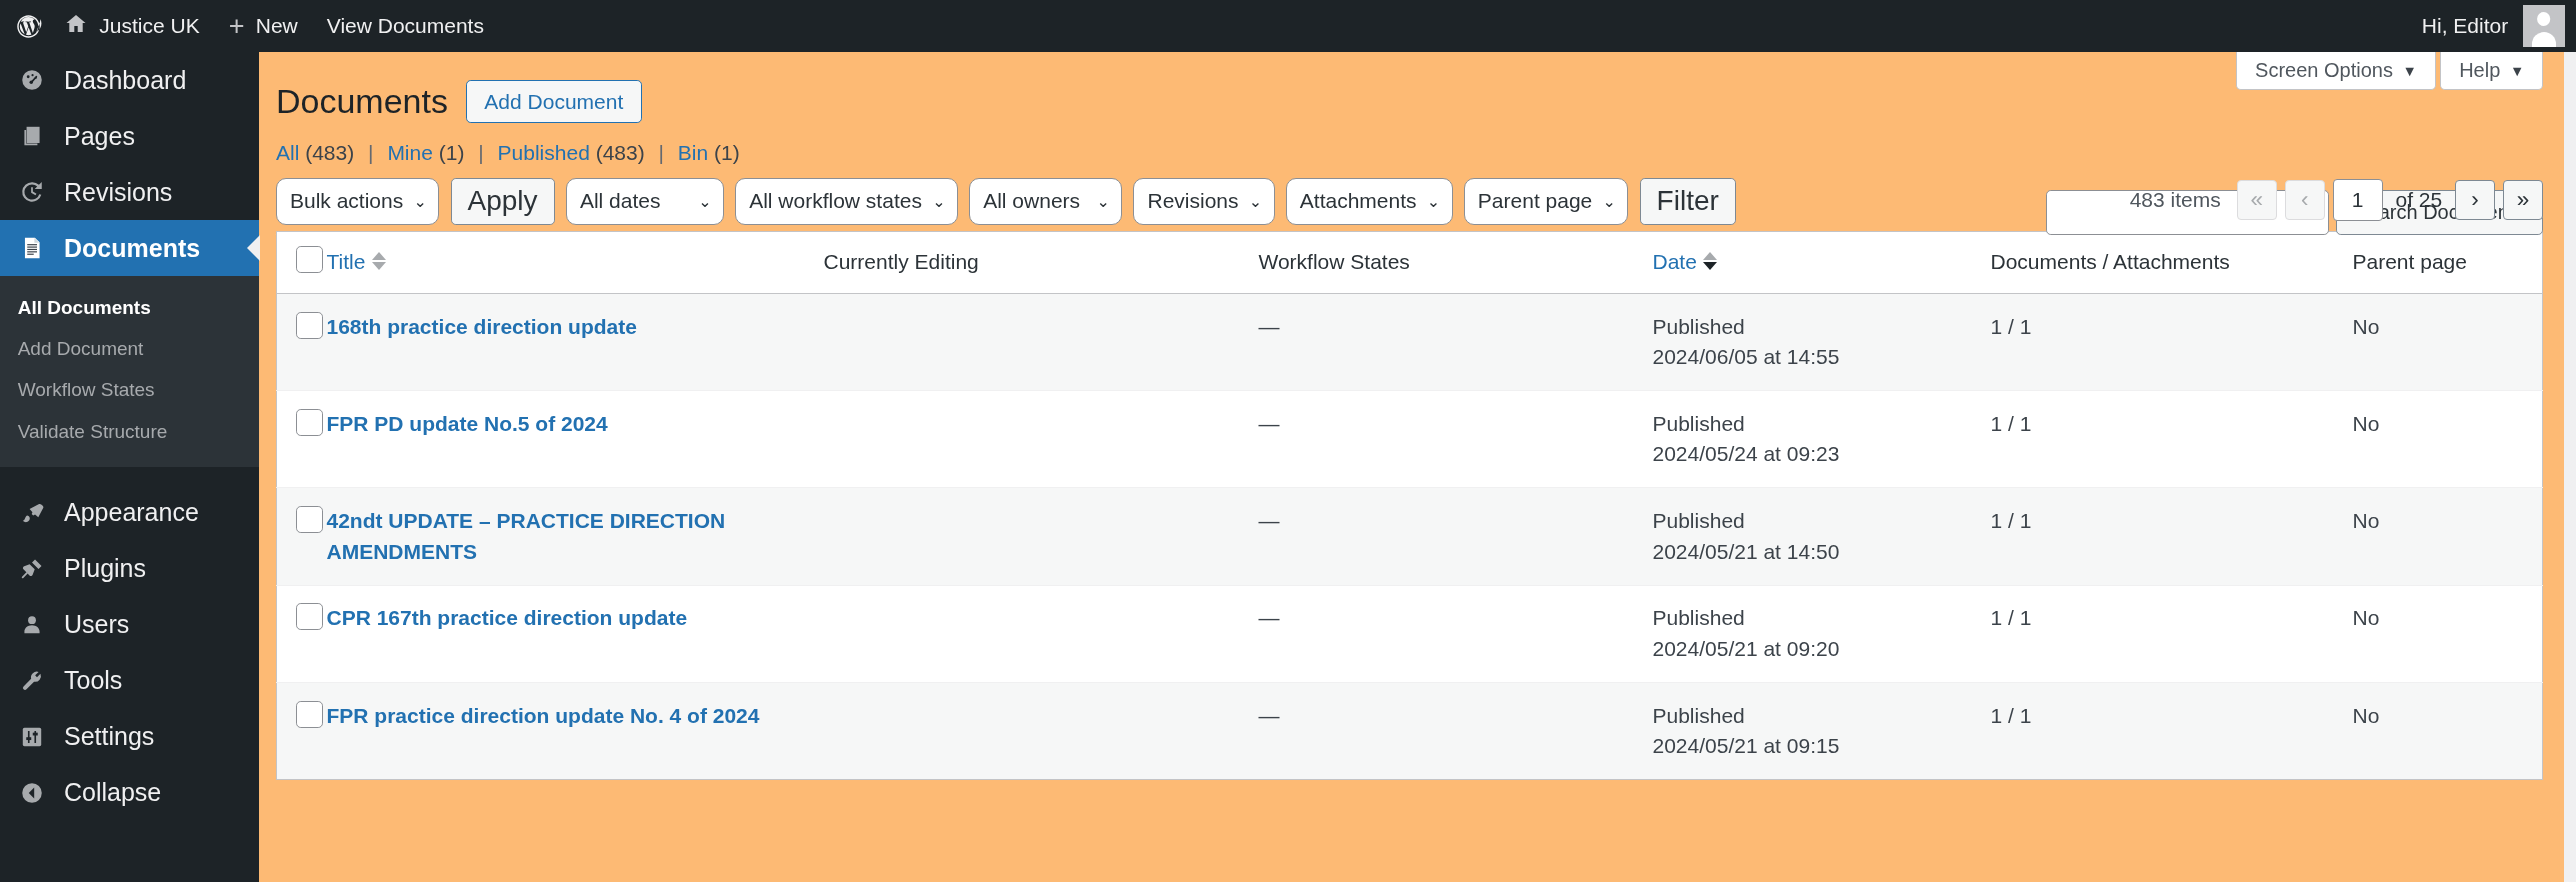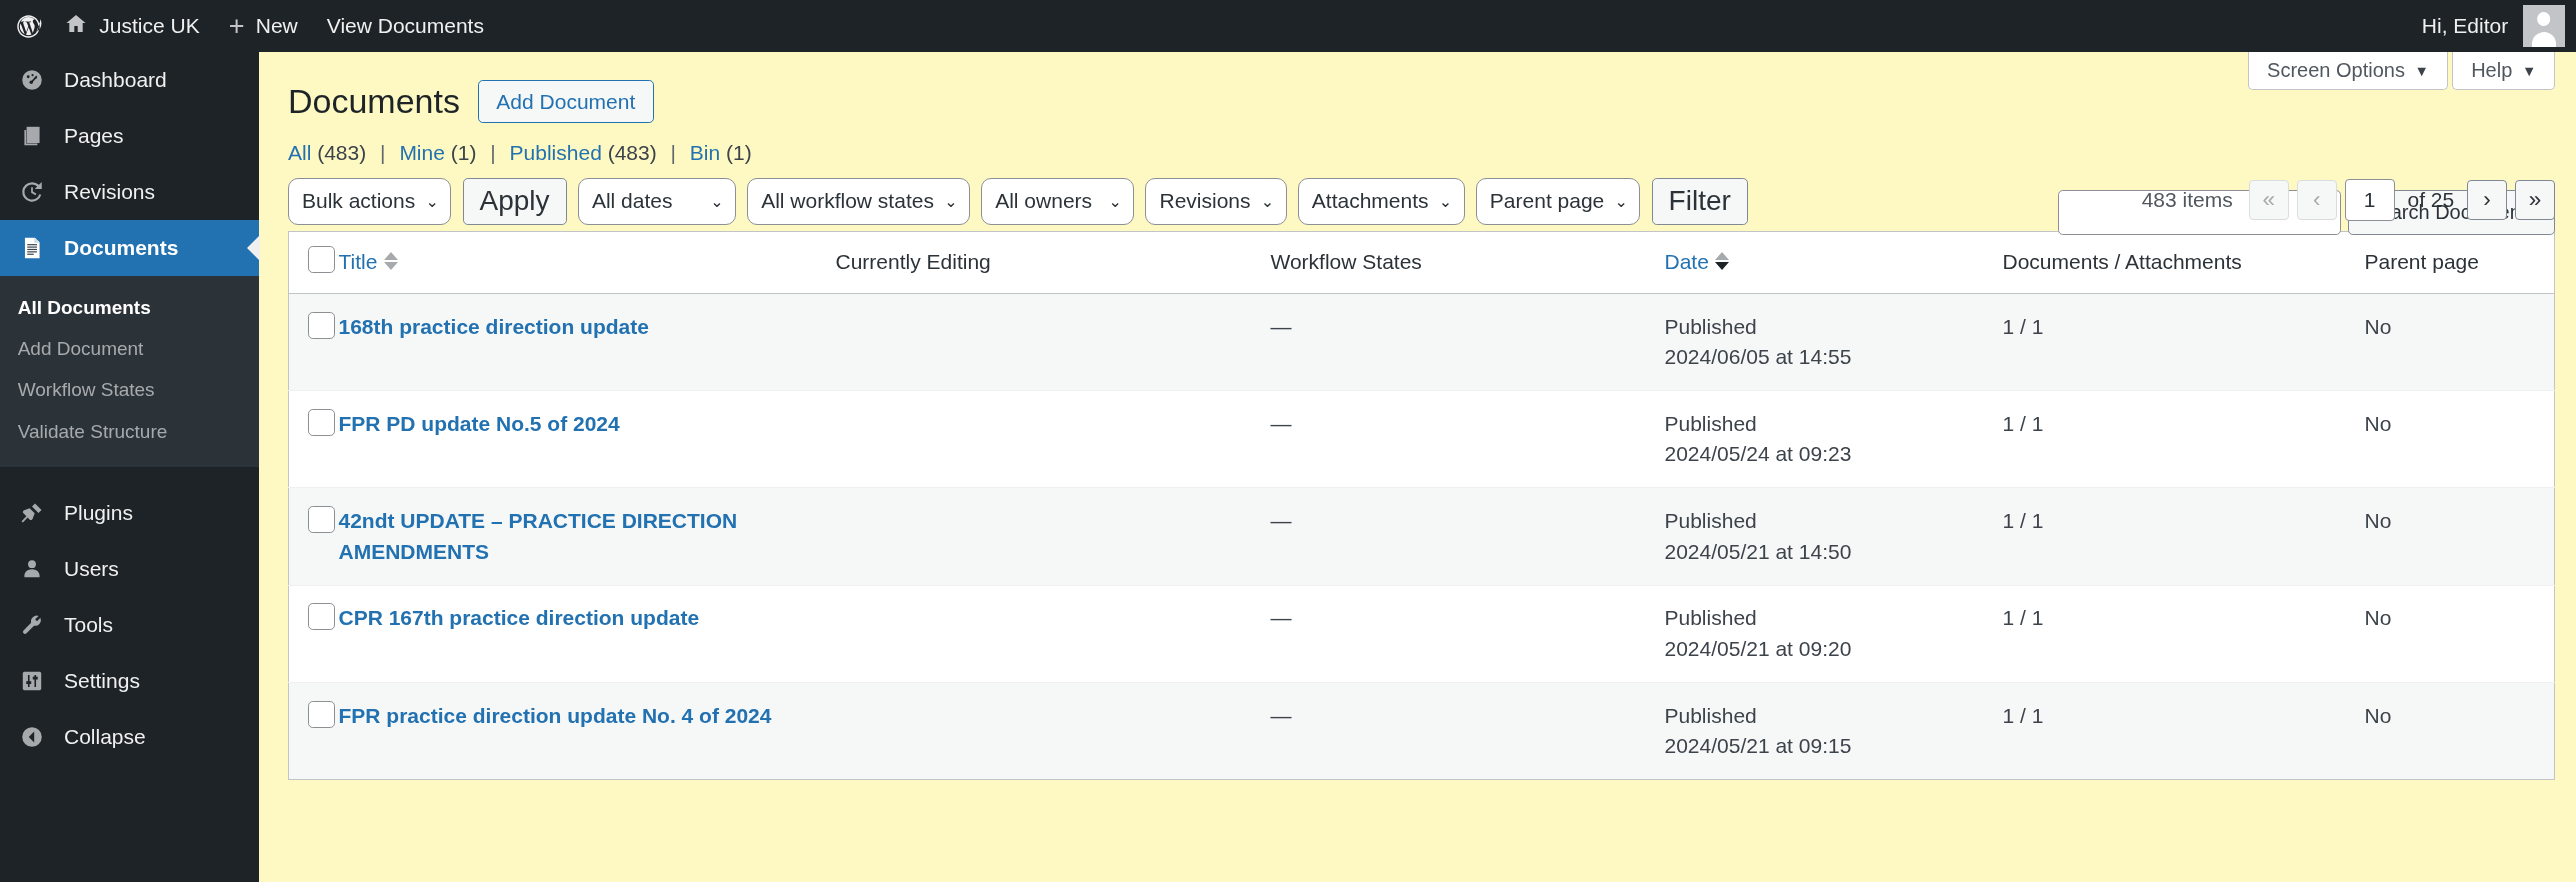--- a/index.html
+++ b/index.html
@@ -51,21 +51,21 @@
   
   #sidebar {
     position: absolute; top: 52px; left: 0;
     width: 259px; height: 831px;
     background: #1d2327;
     z-index: 40;
   }
   .menu-item {
     display: flex; align-items: center; gap: 16px;
     height: 56px; padding-left: 16px;
-    color: #f0f0f1; font-size: 21px;
+    color: #f0f0f1; font-size: 25px;
     position: relative;
   }
   .menu-item.current {
     background: #2271b1; color: #fff; font-weight: bold;
   }
   .menu-item.current::after {
     content: ""; position: absolute; right: -0.8px; top: 50%;
     transform: translateY(-50%);
     border-top: 13px solid transparent;
     border-bottom: 13px solid transparent;
@@ -81,23 +81,23 @@
   }
   .submenu-item {
     display: block; padding: 6.4px 0 6.4px 17.7px;
     font-size: 19px; color: #a7aaad; line-height: 1.5;
   }
   .submenu-item.current { color: #fff; font-weight: bold; }
   .menu-sep { height: 17.7px; }
 
   
   #content {
-    position: absolute; top: 52px; left: 259px;
+    position: absolute; top: 52px; left: 247px;
     width: 2317px; height: 831px;
-    background: #fef9c3;
+    background: #fdba74;
   }
 
   .screen-meta {
     position: absolute; top: 0; right: 21px;
     display: flex; gap: 4.8px;
   }
   .meta-btn {
     background: #fff; border: 0.8px solid #c3c4c7; border-top: none;
     border-radius: 0 0 4.8px 4.8px;
     padding: 7.2px 17.7px;
@@ -352,20 +352,29 @@
 
   <div class="submenu">
     <a class="submenu-item current">All Documents</a>
     <a class="submenu-item">Add Document</a>
     <a class="submenu-item">Workflow States</a>
     <a class="submenu-item">Validate Structure</a>
   </div>
 
   <div class="menu-sep"></div>
 
+  <div class="menu-item">
+    <span class="menu-icon">
+      <svg width="26" height="26" viewBox="0 0 24 24">
+          <path d="M20.5 4.2c-.6-.7-1.5-.8-2.4-.3L9.8 8.3l2.6 3-.7 1.6 1.4 1.3 1.7-.8 3 2.6 4.4-8.3c.5-.9.4-1.8-.3-2.4z" fill="#a7aaad"></path>
+          <path d="M7.4 14.3c-1.3.9-1.6 2.3-2.2 3.4-.4.8-.9 1.2-1.7 1.4 1 1.1 2.5 1.6 3.9 1.2 1.8-.5 2.9-2.2 2.5-3.9-.2-1-1.2-1.9-2.5-2.1z" fill="#a7aaad"></path>
+        </svg>
+    </span>
+    <span>Appearance</span>
+  </div>
 
   <div class="menu-item">
     <span class="menu-icon">
       <svg width="26" height="26" viewBox="0 0 24 24">
           <path d="M14.8 3.2 12 6l6 6 2.8-2.8zM9.8 7.5l-5 1.9c-1.2.5-1.6 2-.7 2.9l5.6 5.6c.9.9 2.4.5 2.9-.7l1.9-5z" fill="#a7aaad"></path>
           <path d="m7.4 15.6-4 4.1" stroke="#a7aaad" stroke-width="1.7" stroke-linecap="round"></path>
         </svg>
     </span>
     <span>Plugins</span>
   </div>

